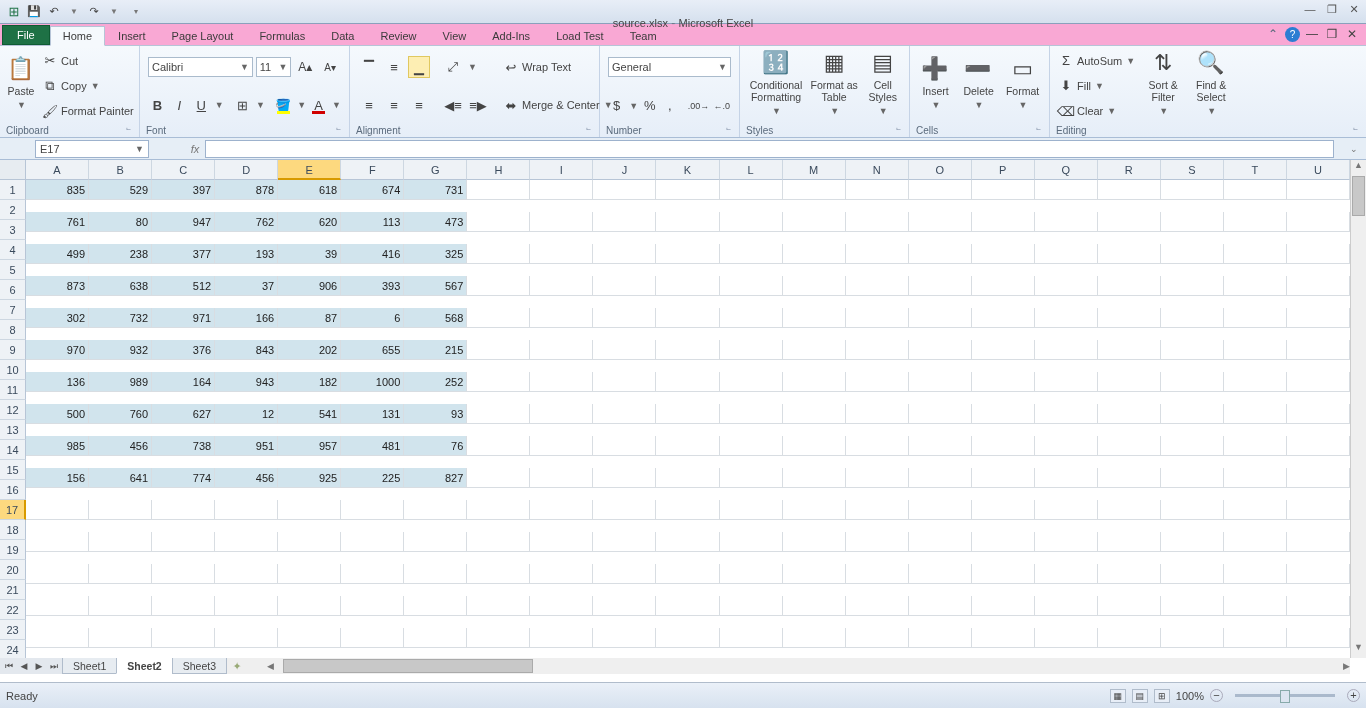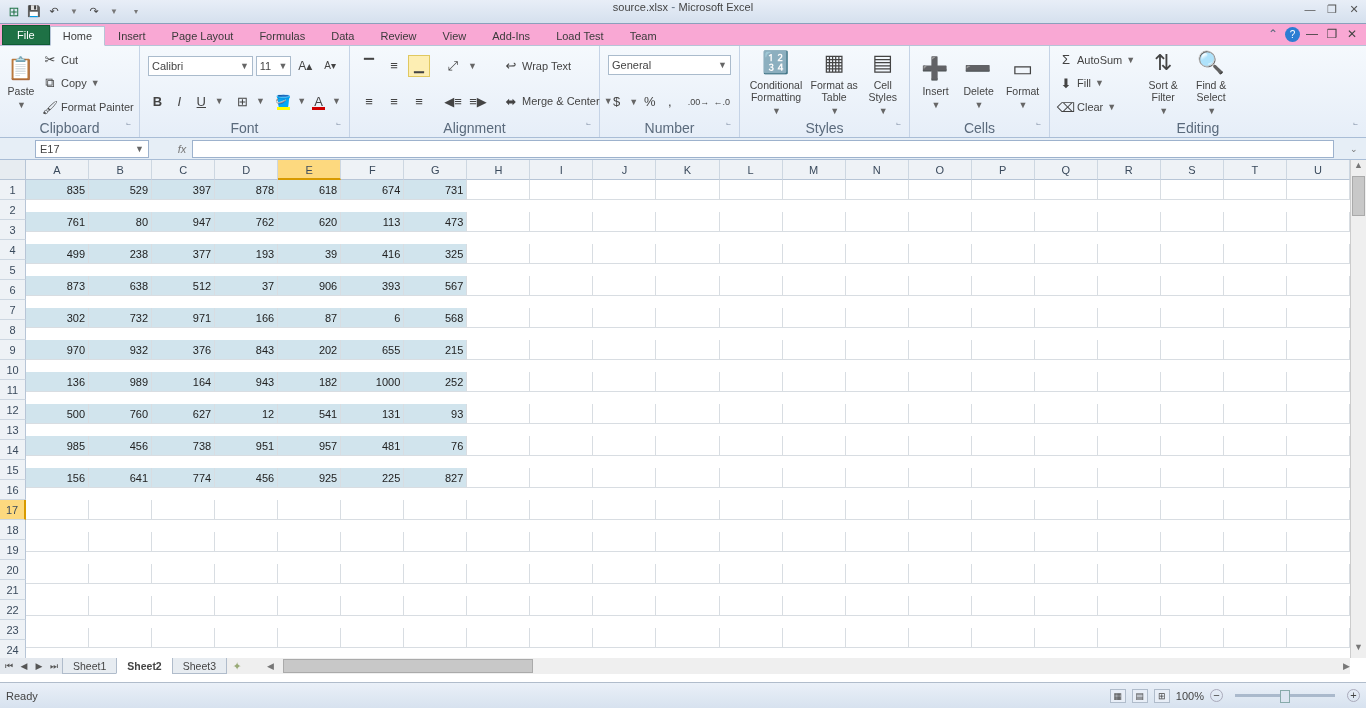--- a/index.html
+++ b/index.html
@@ -1,44 +1,44 @@
 <!DOCTYPE html>
 <html><head>
 <meta charset="utf-8">
 <style>
 *{margin:0;padding:0;box-sizing:border-box;font-family:"Segoe UI",Tahoma,sans-serif;font-size:11px;color:#444}
 body{background:#fff;overflow:hidden;width:1366px;height:708px;position:relative}
 .qat{height:24px;background:linear-gradient(#e8eef7,#d5e0ee);display:flex;align-items:center;padding:0 4px;border-bottom:1px solid #8ba0bc}
 .qat .icon{width:16px;height:16px;margin:0 2px;display:inline-flex;align-items:center;justify-content:center}
-.title-center{position:absolute;left:50%;transform:translateX(-50%);top:0;font-size:12px;color:#6a7a8a}
+.title-center{position:absolute;left:50%;transform:translateX(-50%);top:16px;font-size:12px;color:#6a7a8a}
 .win-ctrl{position:absolute;right:4px;top:2px;display:flex;gap:6px}
 .win-ctrl span{width:16px;height:14px;display:inline-flex;align-items:center;justify-content:center;color:#555}
 .tabs{height:22px;background:#f9a8d4;display:flex;align-items:flex-end;border-bottom:1px solid #b6c4d7;padding-left:2px}
 .tab{padding:3px 12px 3px;font-size:11px;color:#3b3b3b;cursor:default;border:1px solid transparent;border-bottom:none}
 .tab.file{background:#1e7145;color:#fff;border:1px solid #0f5b33;padding:3px 14px}
 .tab.active{background:#f5f9fd;border:1px solid #b6c4d7;border-bottom:1px solid #f5f9fd;margin-bottom:-1px}
 .tabs-right{position:absolute;right:6px;top:26px;display:flex;gap:4px;align-items:center}
 .tabs-right span{width:16px;height:16px;display:inline-flex;align-items:center;justify-content:center;font-size:12px}
 .ribbon{height:92px;background:linear-gradient(#f5f9fd,#e6eef8);border-bottom:1px solid #a9bdd6;display:flex}
 .group{border-right:1px solid #c5d3e6;padding:2px 6px 0;display:flex;flex-direction:column;justify-content:space-between}
 .group-body{display:flex;gap:4px;flex:1}
-.group-label{text-align:center;font-size:14px;color:#5a6a7c;padding:1px 0;position:relative}
+.group-label{font-size:10px;color:#5a6a7c;padding:1px 0;position:relative}
 .group-label::after{content:"⌐";position:absolute;right:2px;top:1px;font-size:8px;color:#7a8aa0;transform:scaleX(-1) rotate(180deg)}
 .big-btn{display:flex;flex-direction:column;align-items:center;justify-content:center;width:44px;height:68px;gap:2px}
 .big-btn .ic{width:30px;height:30px;display:flex;align-items:center;justify-content:center;font-size:22px}
 .big-btn .lbl{font-size:10.5px;text-align:center;line-height:1.1}
 .small-row{height:22px;display:flex;align-items:center;gap:3px;padding:0 2px;white-space:nowrap}
 .small-row .ic{width:16px;height:16px;display:inline-flex;align-items:center;justify-content:center;font-size:13px}
 .col{display:flex;flex-direction:column;justify-content:space-around}
 .dd{font-size:9px;color:#666;margin-left:1px}
 .combo{height:20px;border:1px solid #abc;background:#fff;display:flex;align-items:center;padding:0 3px;font-size:11px}
 .btn-box{width:22px;height:22px;border:1px solid transparent;display:inline-flex;align-items:center;justify-content:center;font-size:13px}
 .btn-box.active{background:#fdeeb3;border:1px solid #e0c860}
 .namebox-row{height:22px;background:#e6eef6;border-bottom:1px solid #a9bdd6;display:flex;align-items:center}
-.namebox{width:114px;height:18px;background:#fff;border:1px solid #9db2cd;margin:0 3px 0 35px;display:flex;align-items:center;padding:0 4px;justify-content:space-between}
+.namebox{width:114px;height:18px;background:#fff;border:1px solid #9db2cd;margin:0 16px 0 35px;display:flex;align-items:center;padding:0 4px;justify-content:space-between}
 .fx{width:20px;text-align:center;font-style:italic;color:#777}
 .formula-bar{flex:1;height:18px;background:#fff;border:1px solid #9db2cd;margin-right:16px}
 .grid-area{position:absolute;top:160px;left:0;right:0;bottom:34px;overflow:hidden;background:#fff}
 .corner{position:absolute;left:0;top:0;width:26px;height:20px;background:#e7ecf1;border-right:1px solid #b7c5d6;border-bottom:1px solid #b7c5d6}
 .col-headers{position:absolute;left:26px;top:0;right:16px;height:20px;display:flex}
 .ch{width:64px;height:20px;background:#eef2f6;border-right:1px solid #cdd7e1;border-bottom:1px solid #b7c5d6;text-align:center;line-height:20px;font-size:11px;color:#3a4a5c}
 .ch.sel{background:#fdd97f;border-bottom:2px solid #d89a00}
 .row-headers{position:absolute;left:0;top:20px;width:26px;bottom:16px}
 .rh{height:20px;background:#eef2f6;border-right:1px solid #b7c5d6;border-bottom:1px solid #cdd7e1;text-align:center;line-height:20px;font-size:11px;color:#3a4a5c}
 .rh.sel{background:#fdd97f;border-right:2px solid #d89a00}

